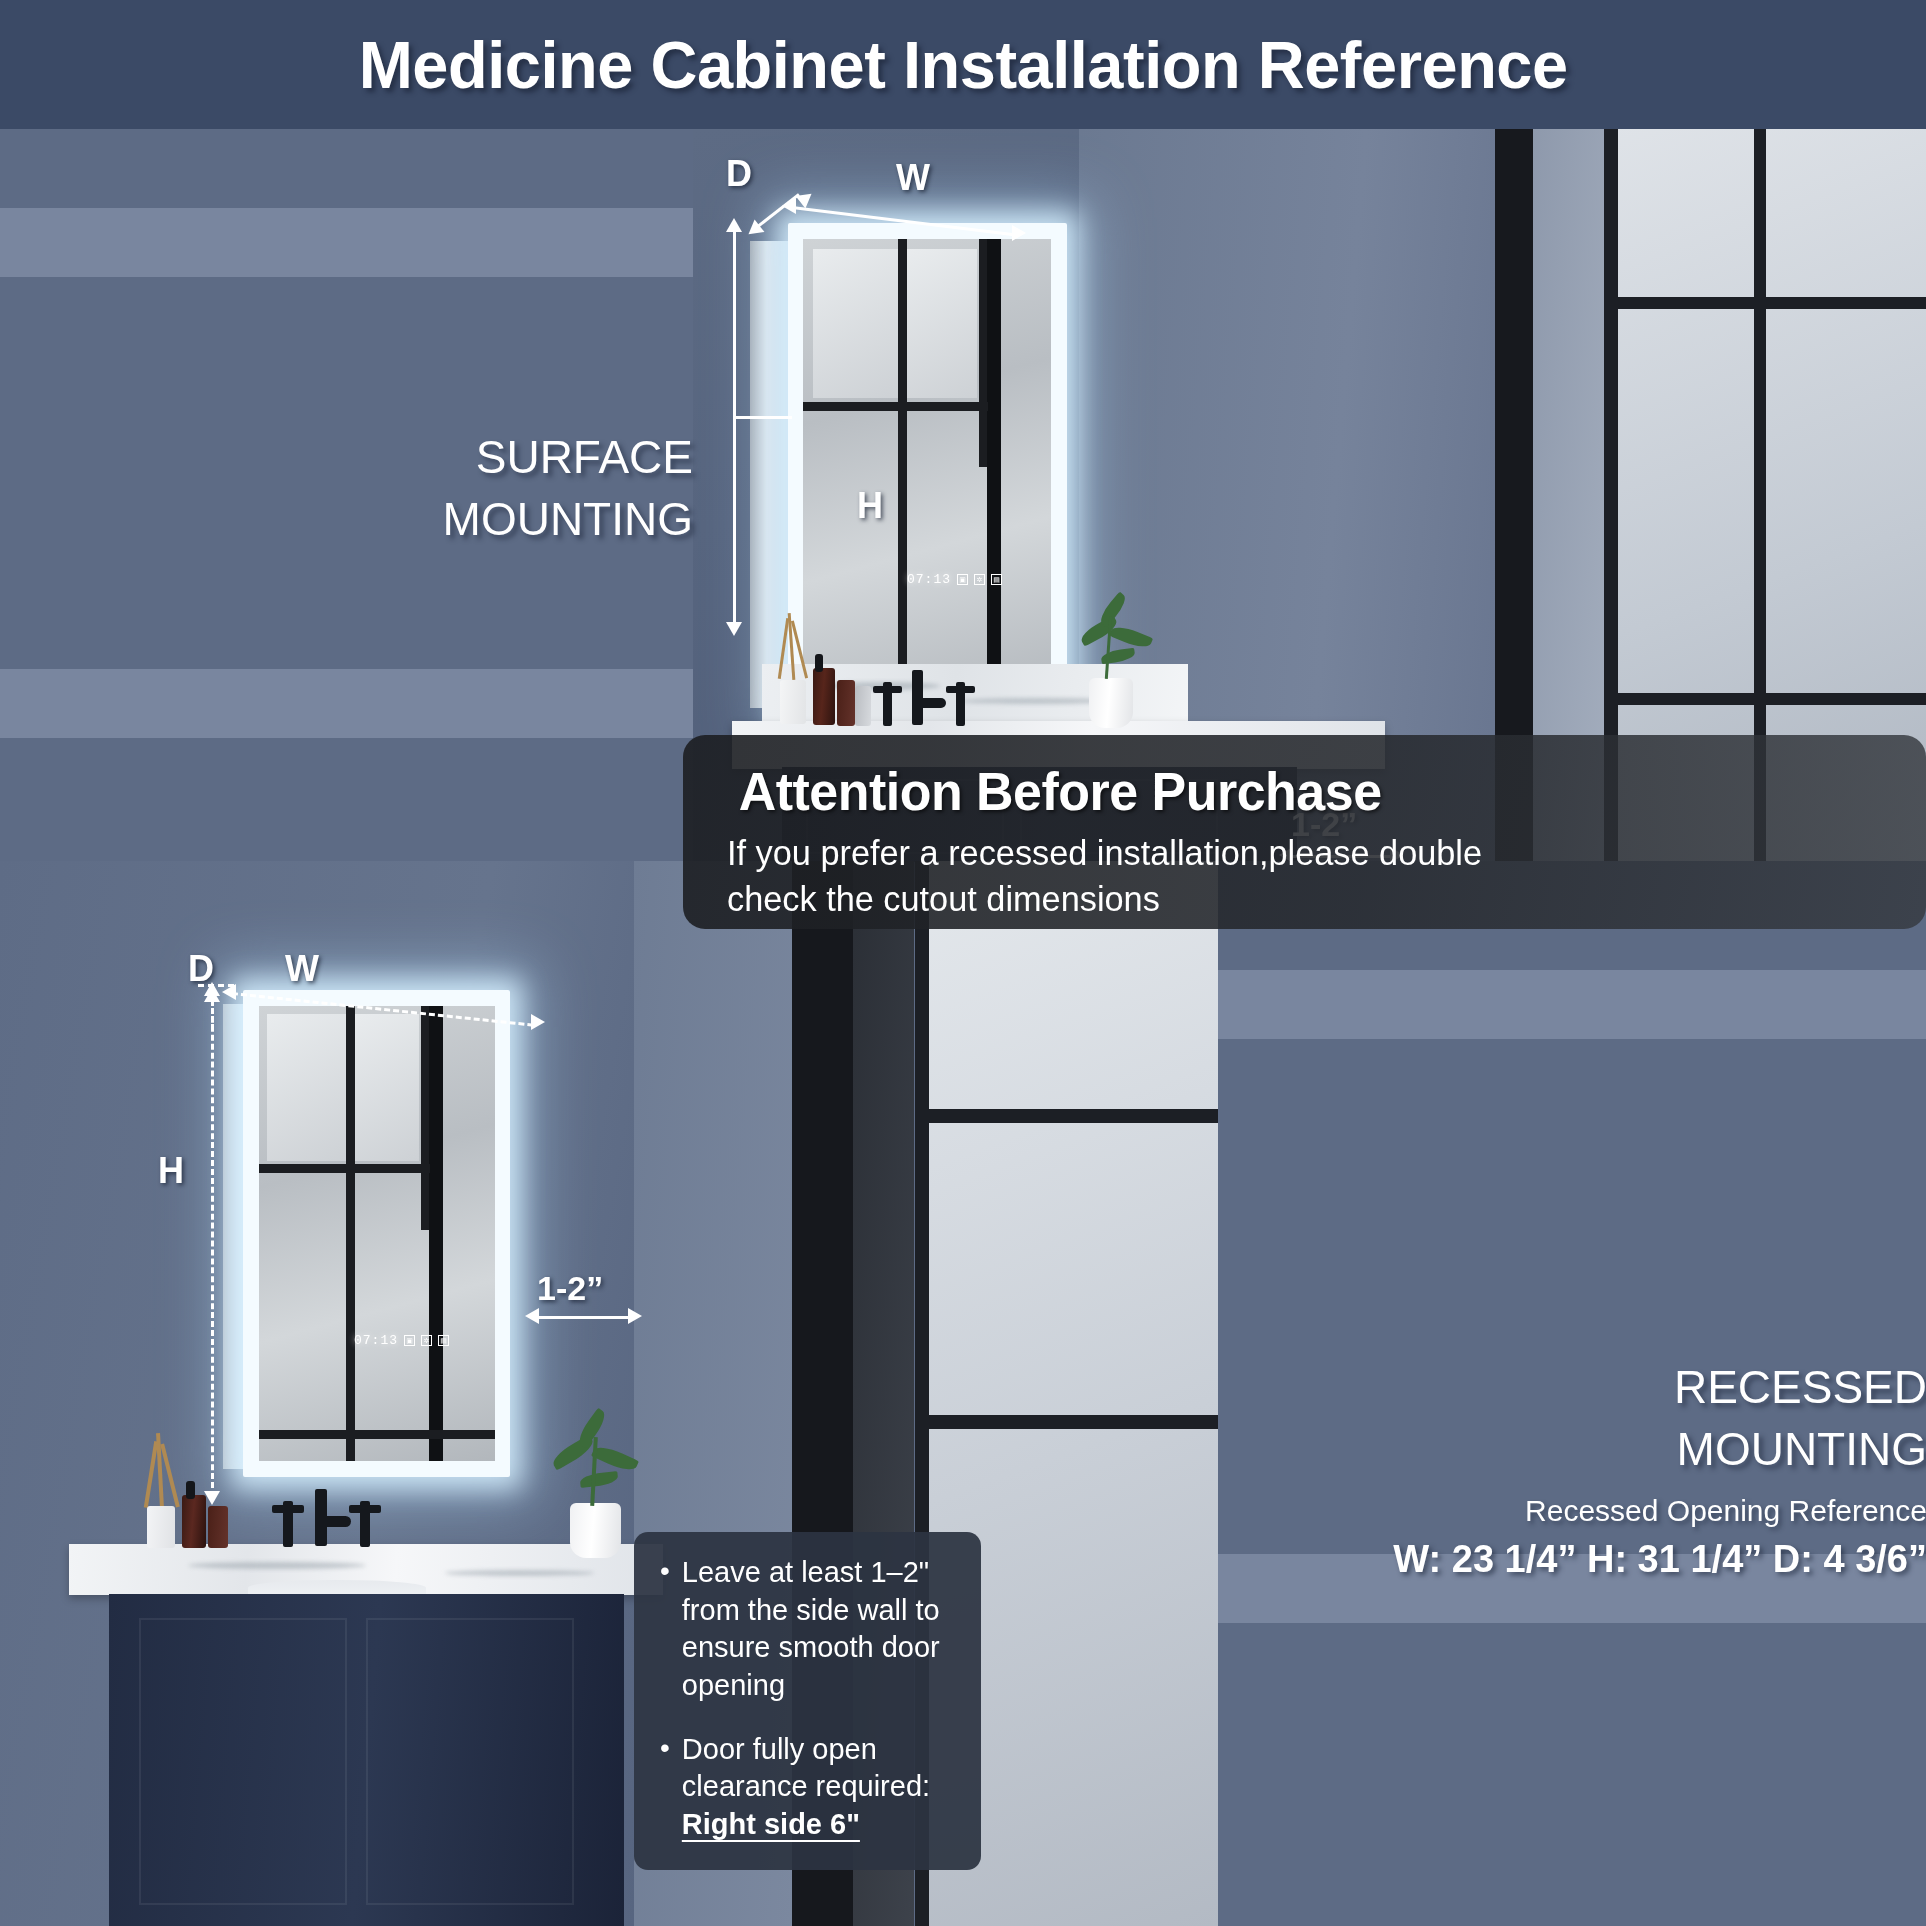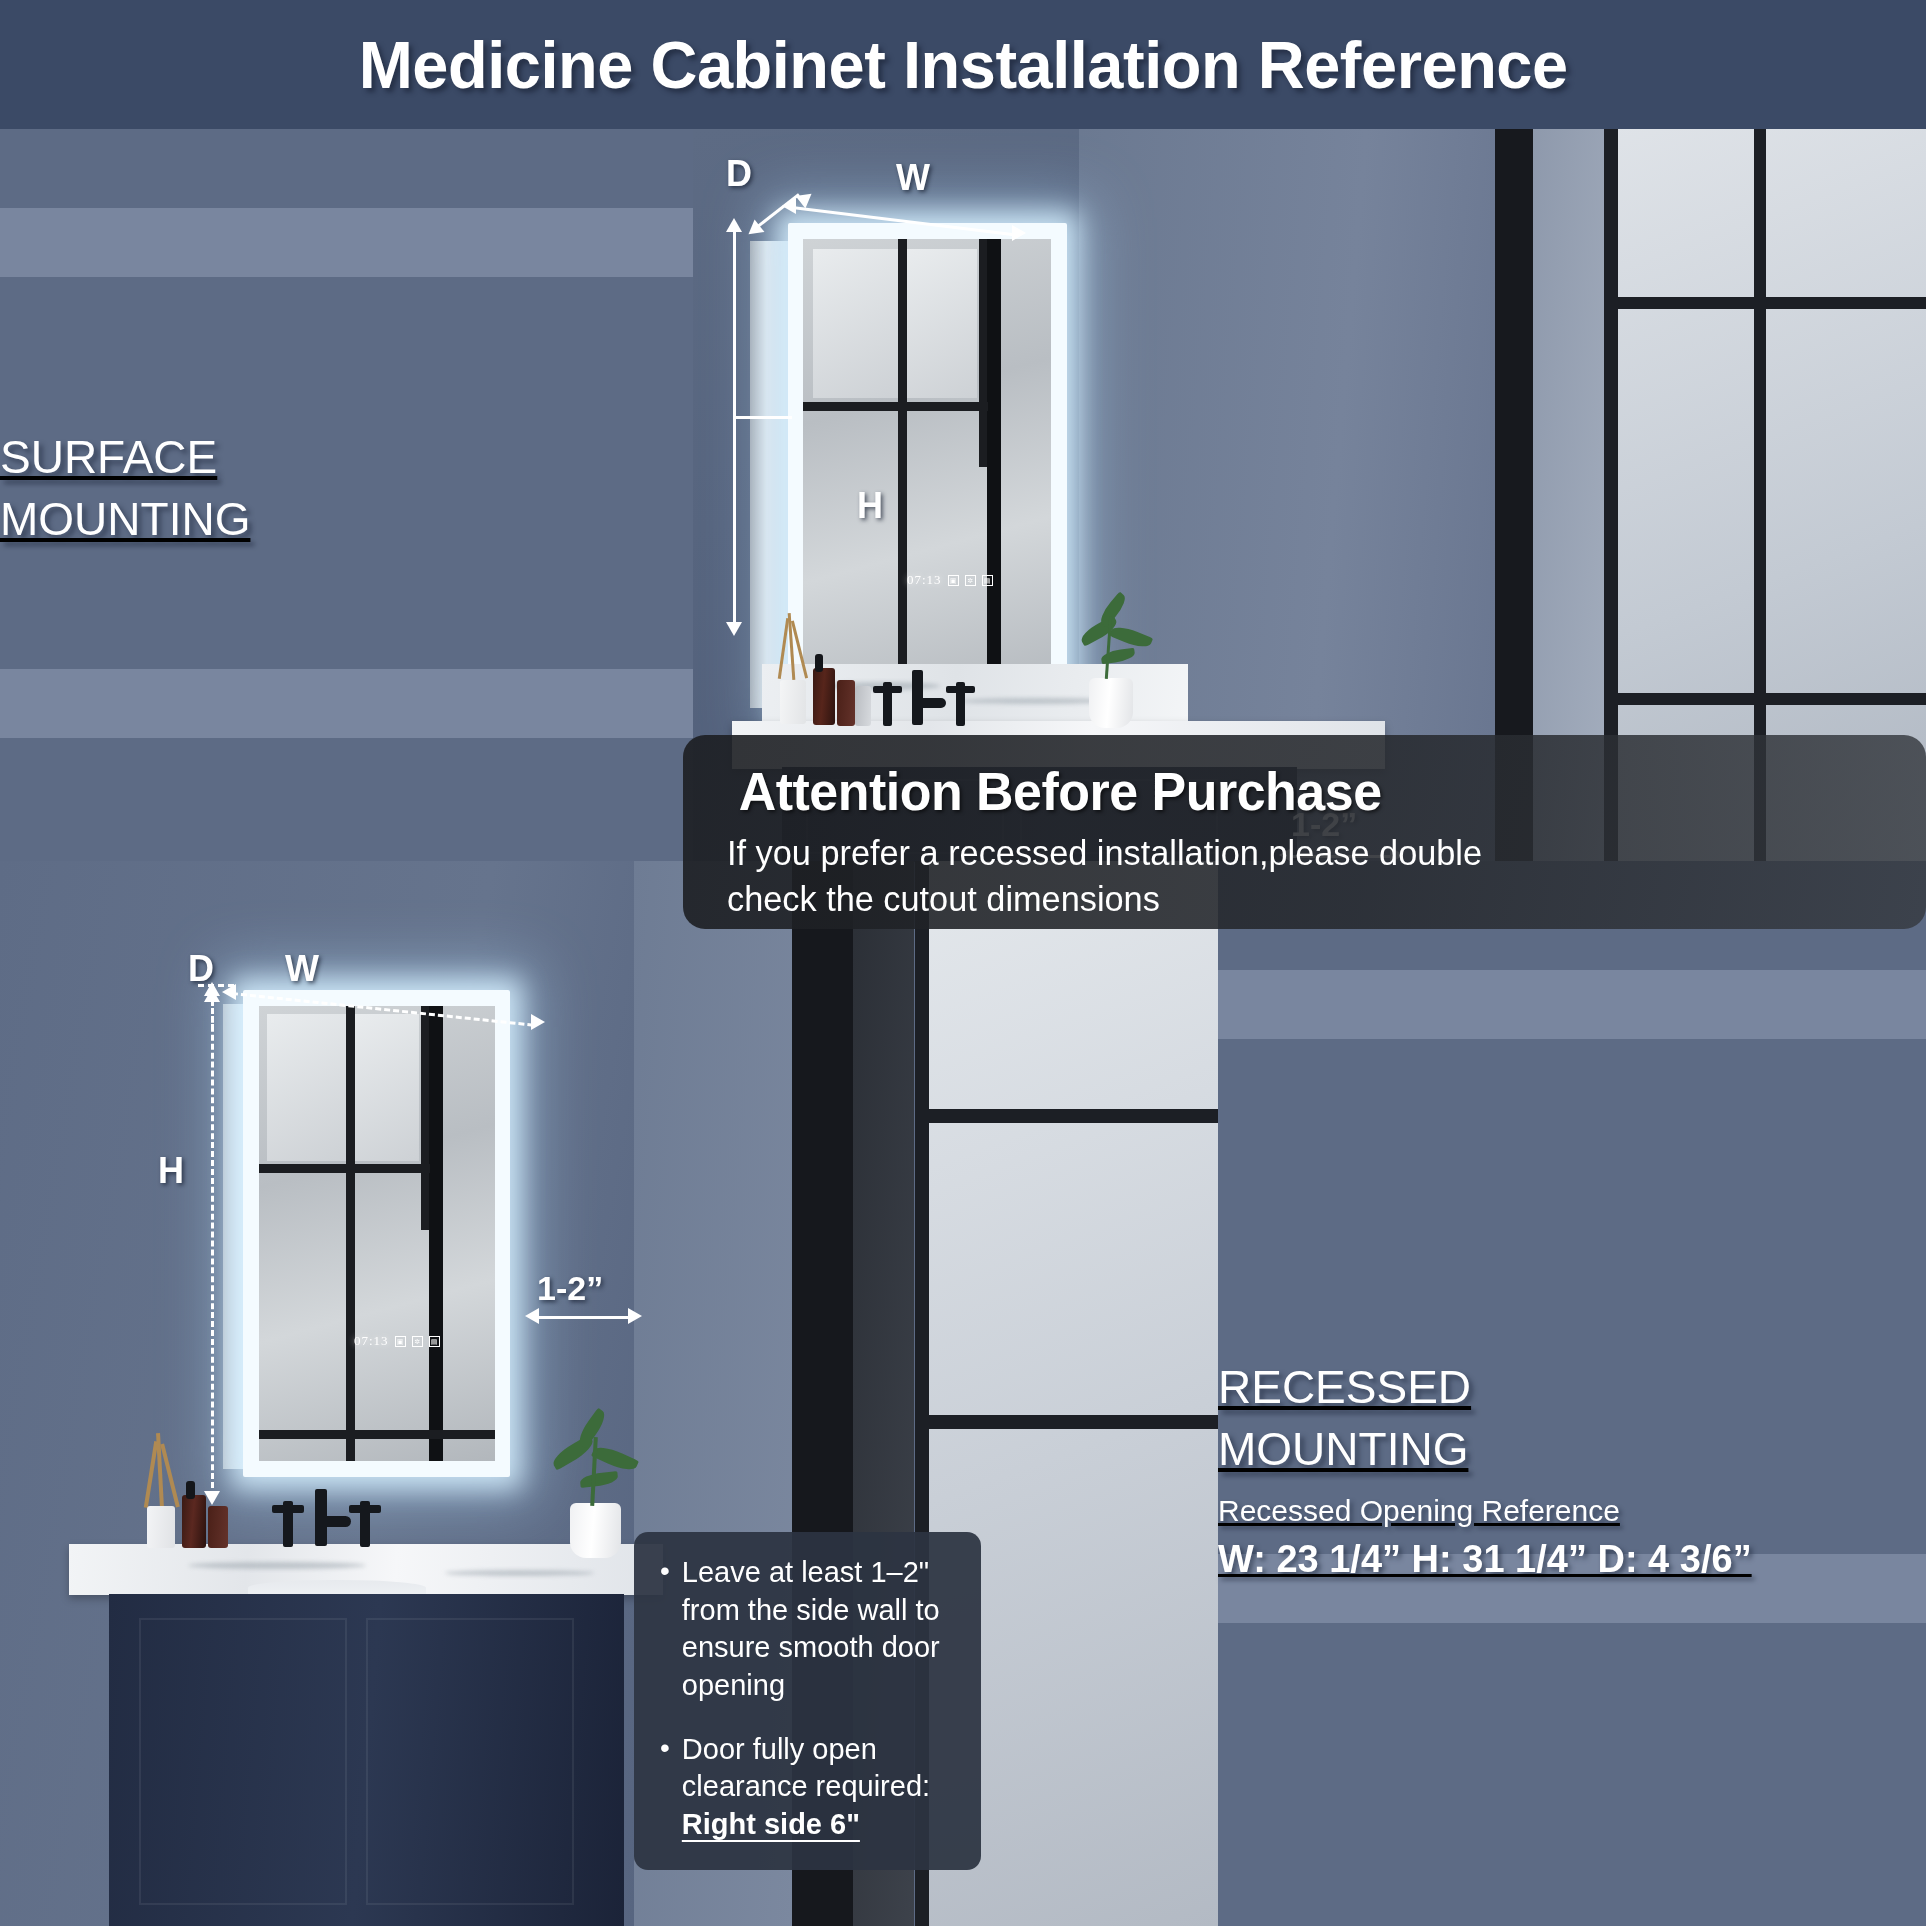--- a/index.html
+++ b/index.html
@@ -66,21 +66,21 @@
   .mir-v { position: absolute; background: #1b1d21; }
   .mir-h { position: absolute; background: #1b1d21; }
   .mir-refl-pane {
     position: absolute;
     background: linear-gradient(150deg,#e9ecee,#cdd1d5);
   }
 
   
   .led-panel { position: absolute; display: flex; align-items: center; gap: 6px; }
   .led-clock {
-    font-family: Liberation Serif, serif;
+    font-family: Liberation Mono, monospace;
     color: #ffffff; letter-spacing: 1px;
     text-shadow: 0 0 6px rgba(255,255,255,.9);
   }
   .led-btn {
     border: 1px solid #ffffff; color: #fff;
     display: flex; align-items: center; justify-content: center;
     font-size: 7px; line-height: 1;
   }
 
   
@@ -133,21 +133,21 @@
   }
   .arrow { position: absolute; width: 0; height: 0; }
   .arrow.left  { border-top: 8px solid transparent; border-bottom: 8px solid transparent; border-right: 14px solid #fff; }
   .arrow.right { border-top: 8px solid transparent; border-bottom: 8px solid transparent; border-left: 14px solid #fff; }
   .arrow.up    { border-left: 8px solid transparent; border-right: 8px solid transparent; border-bottom: 14px solid #fff; }
   .arrow.down  { border-left: 8px solid transparent; border-right: 8px solid transparent; border-top: 14px solid #fff; }
 
   .dim-diag { position: absolute; transform-origin: 0 50%; height: 3px; background: #fff; }
 
   
-  .mount-block { position: absolute; text-align: left; width: 100%; text-decoration: underline; }
+  .mount-block { position: absolute; text-align: right; width: 100%; }
   .mount-title {
     color: #fff; font-size: 46px; font-weight: 400; line-height: 1.35;
     text-shadow: 4px 4px 5px rgba(25,35,55,.55);
   }
   .mount-sub {
     color: #fff; font-size: 30px; font-weight: 400;
     text-shadow: 3px 3px 4px rgba(25,35,55,.5);
     margin-top: 14px;
   }
   .mount-dims {

